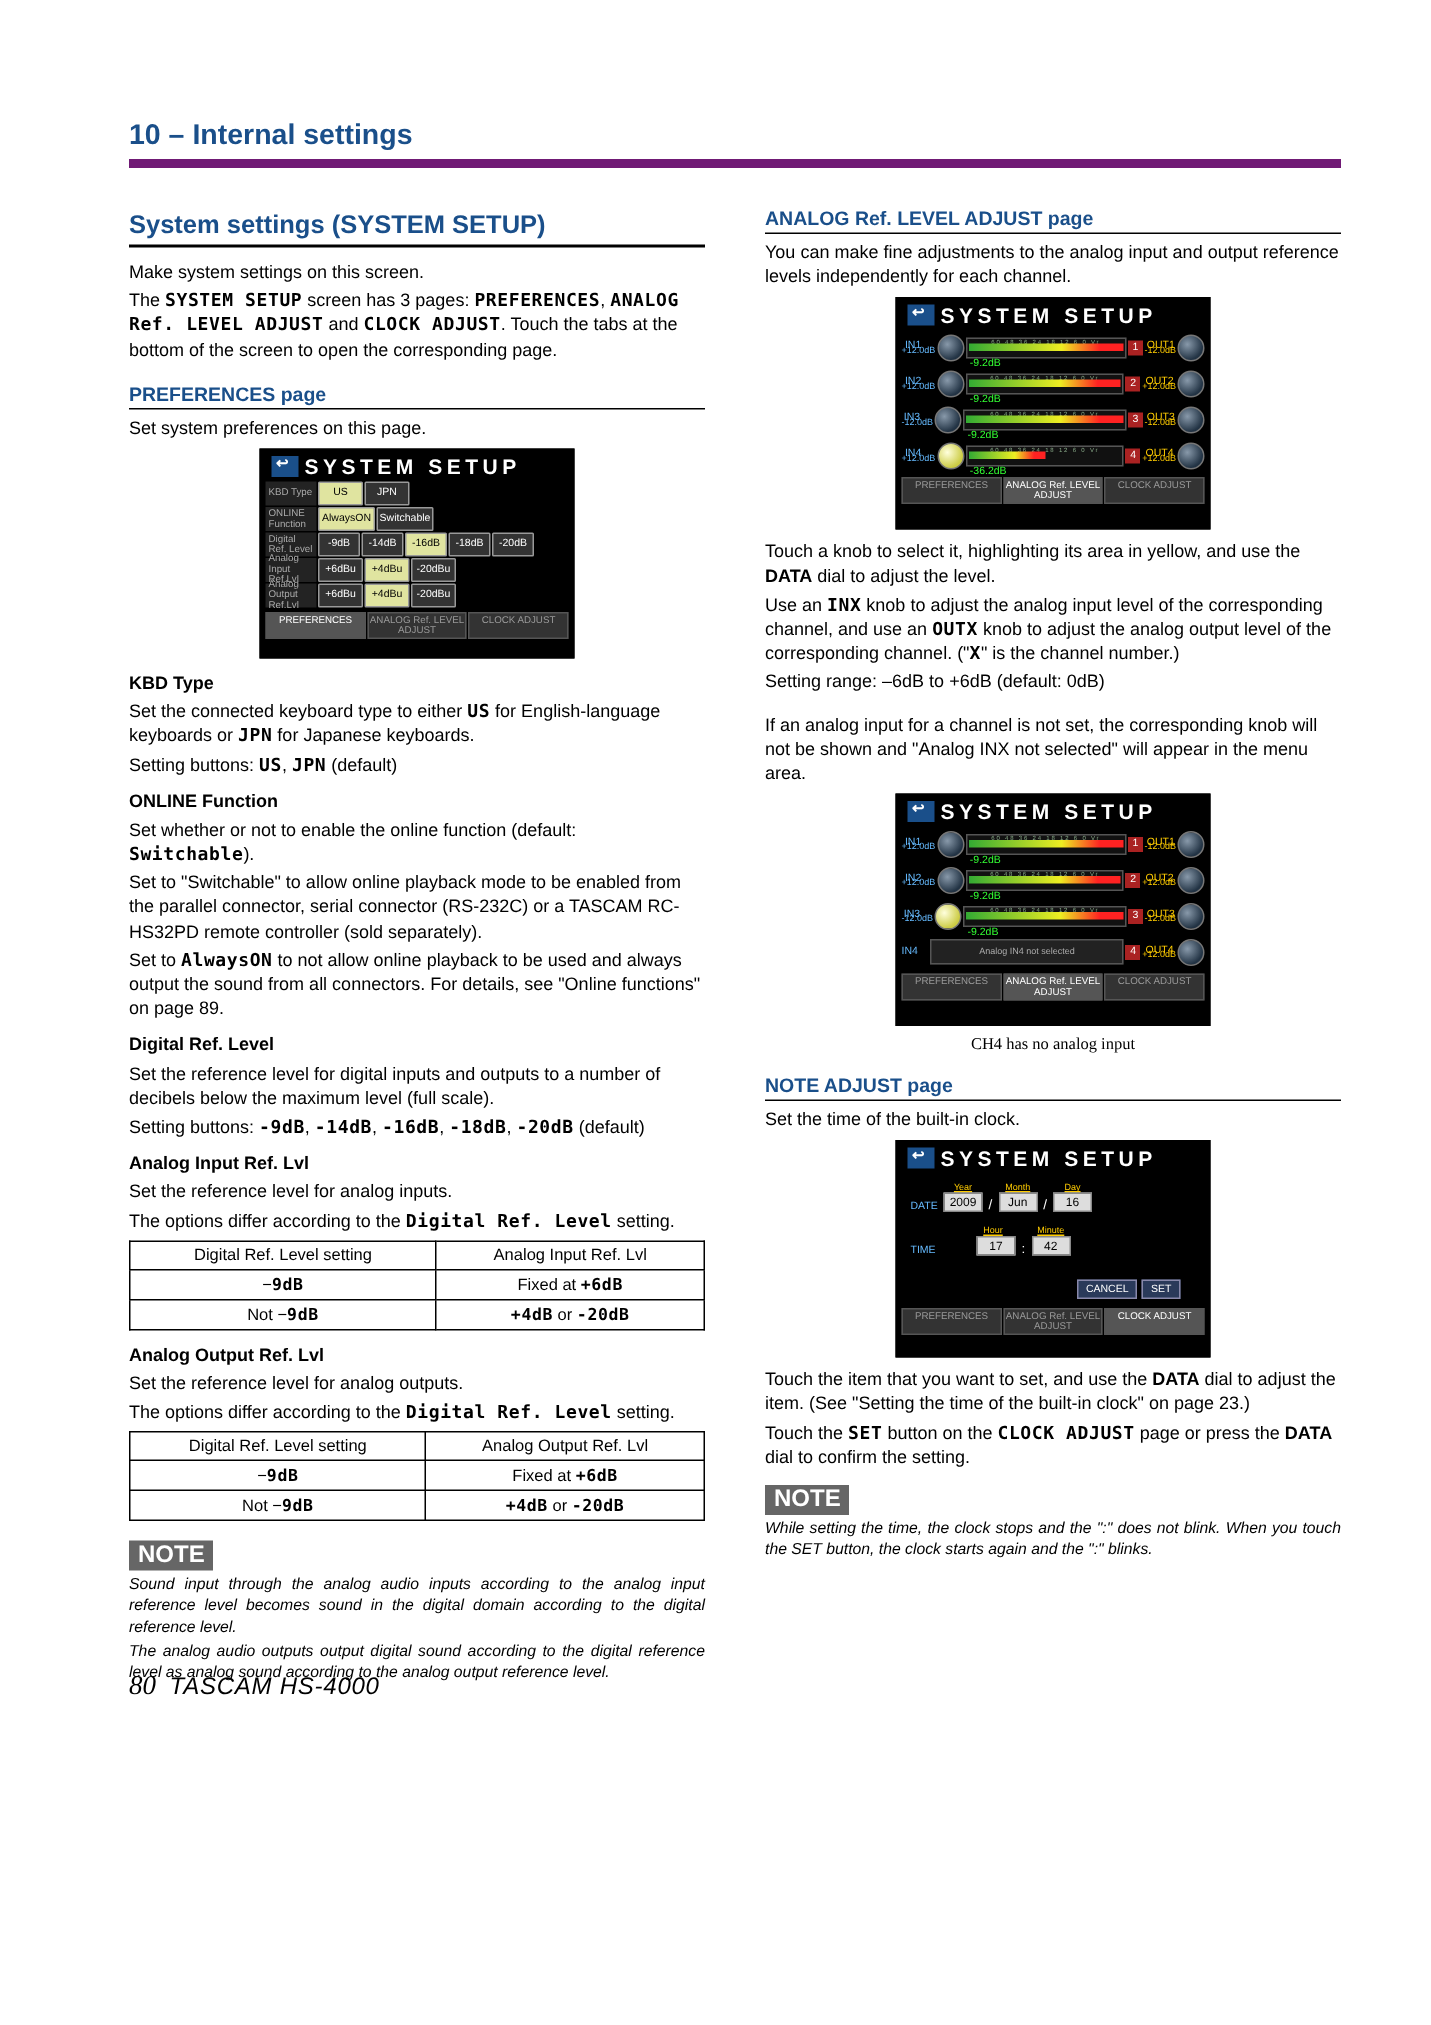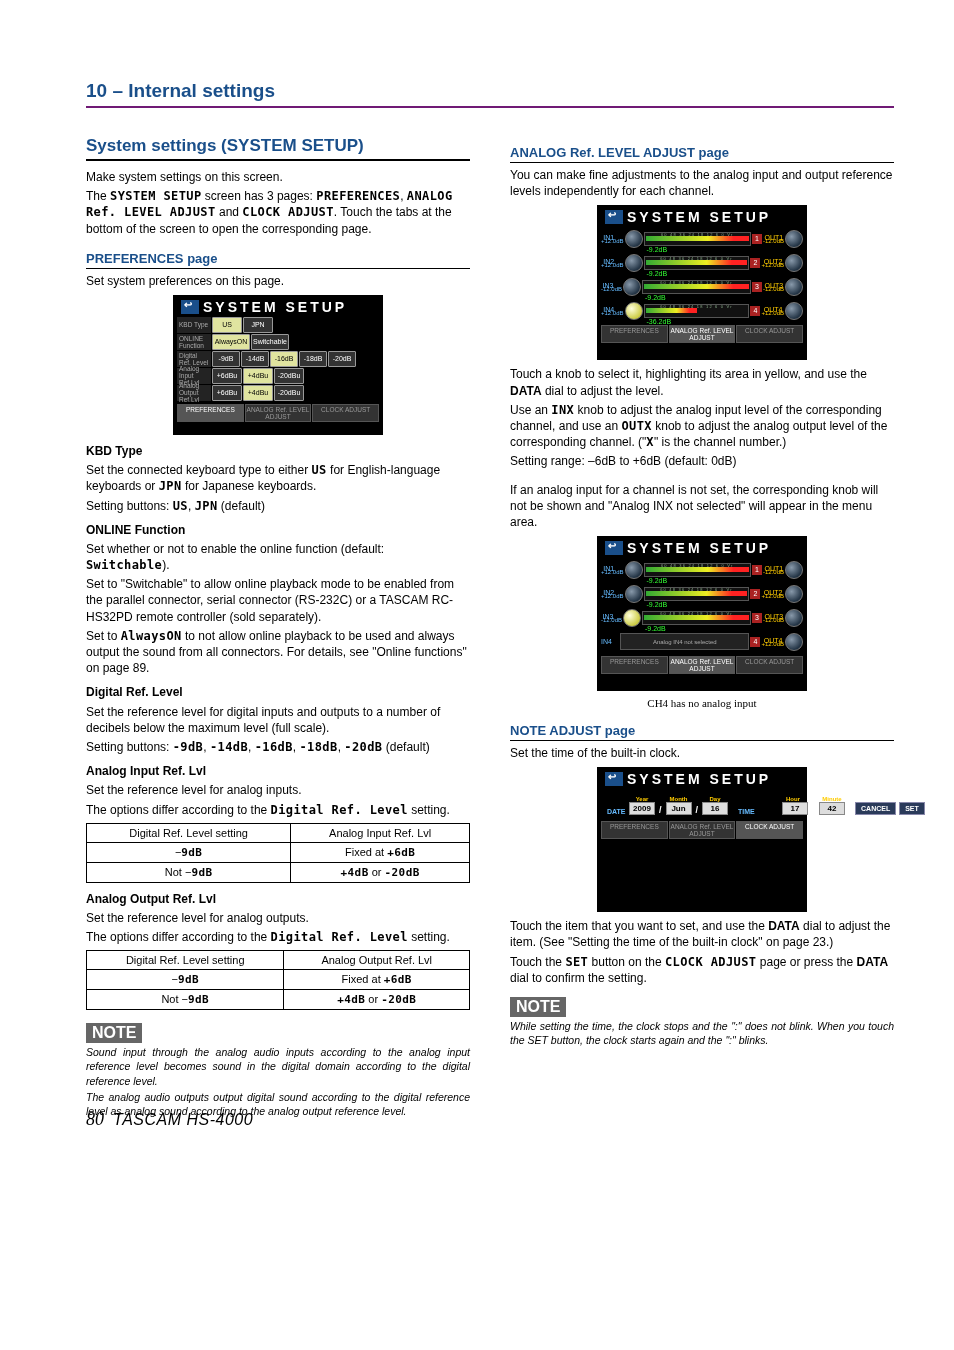--- a/index.html
+++ b/index.html
@@ -14,21 +14,21 @@
   .page {
     padding: 80px 60px 40px 86px;
     box-sizing: border-box;
     width: 954px;
     position: relative;
   }
   .chapter-title {
     color: #1a4f8a;
     font-size: 19px;
     font-weight: bold;
-    border-bottom: 2px solid #701a75;
+    border-bottom: 6px solid #701a75;
     padding-bottom: 4px;
     margin-bottom: 26px;
   }
   .columns {
     display: flex;
     gap: 40px;
   }
   .col {
     flex: 1;
     min-width: 0;
@@ -181,23 +181,23 @@
     color: #fff;
     font-size: 7px;
     text-align: center;
     line-height: 10px;
     height: 10px;
   }
   .ss-sub { color: #6bf; font-size: 6px; margin-top: -3px; }
   .ss-clock { height: 145px; }
   .ss-clock-body {
     display: flex;
+    flex-direction: column;
     gap: 10px;
     padding: 8px 6px 0 6px;
-    font-weight: bold;
   }
   .ss-clk-row { display: flex; align-items: flex-end; gap: 2px; }
   .ss-clk-label { color: #6bf; font-size: 7px; width: 20px; }
   .ss-field {
     background: #ddd;
     color: #000;
     border: 1px solid #888;
     font-size: 8px;
     padding: 1px 3px;
     min-width: 18px;
@@ -380,21 +380,21 @@
         </tr>
       </tbody>
         </table>
 
       <div class="notebox">NOTE</div>
       <p class="note-text">Sound input through the analog audio inputs according to the analog input reference level becomes sound in the digital domain according to the digital reference level.</p>
       <p class="note-text">The analog audio outputs output digital sound according to the digital reference level as analog sound according to the analog output reference level.</p>
     </div>
 
     <div class="col">
-      <div class="subheading" style="margin-top:11px">ANALOG Ref. LEVEL ADJUST page</div>
+      <div class="subheading" style="margin-top:0">ANALOG Ref. LEVEL ADJUST page</div>
       <p>You can make fine adjustments to the analog input and output reference levels independently for each channel.</p>
 
       
       <div class="screenshot ss-analog">
         <div class="ss-title">
             <span class="ret"></span>
             <span>SYSTEM SETUP</span>
           </div>
         <div class="ss-body">
           <div class="ss-arow">

